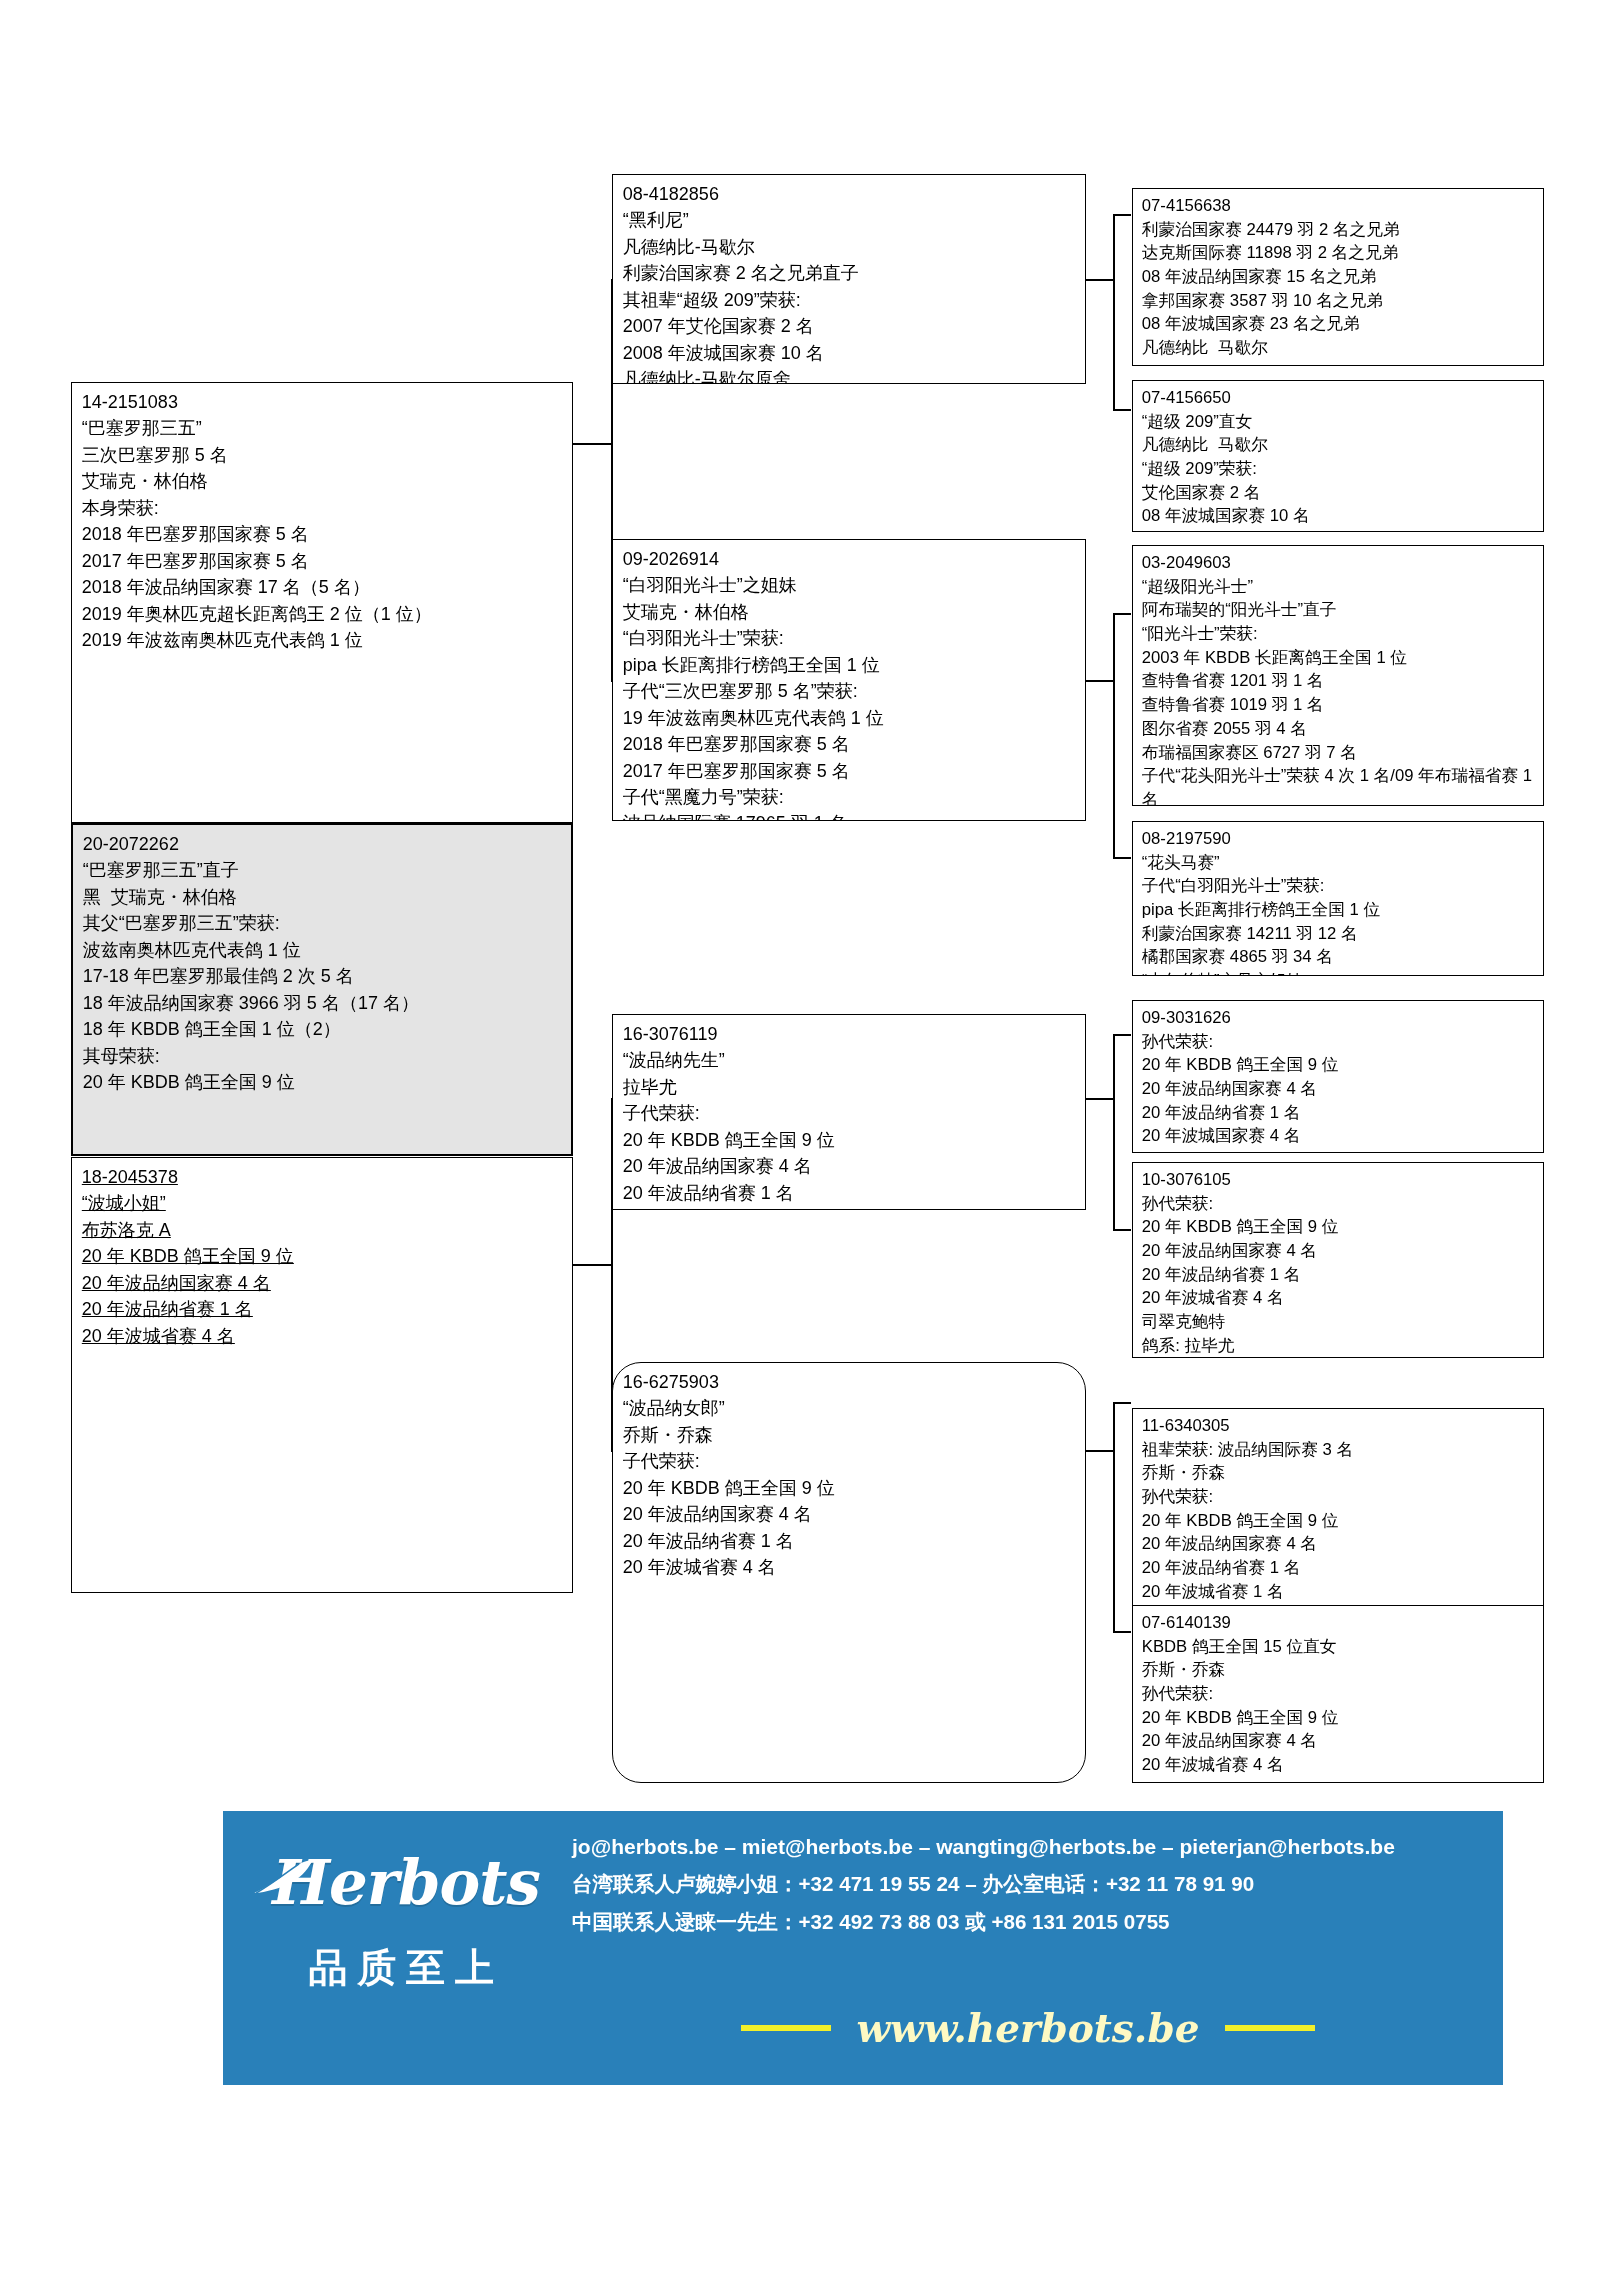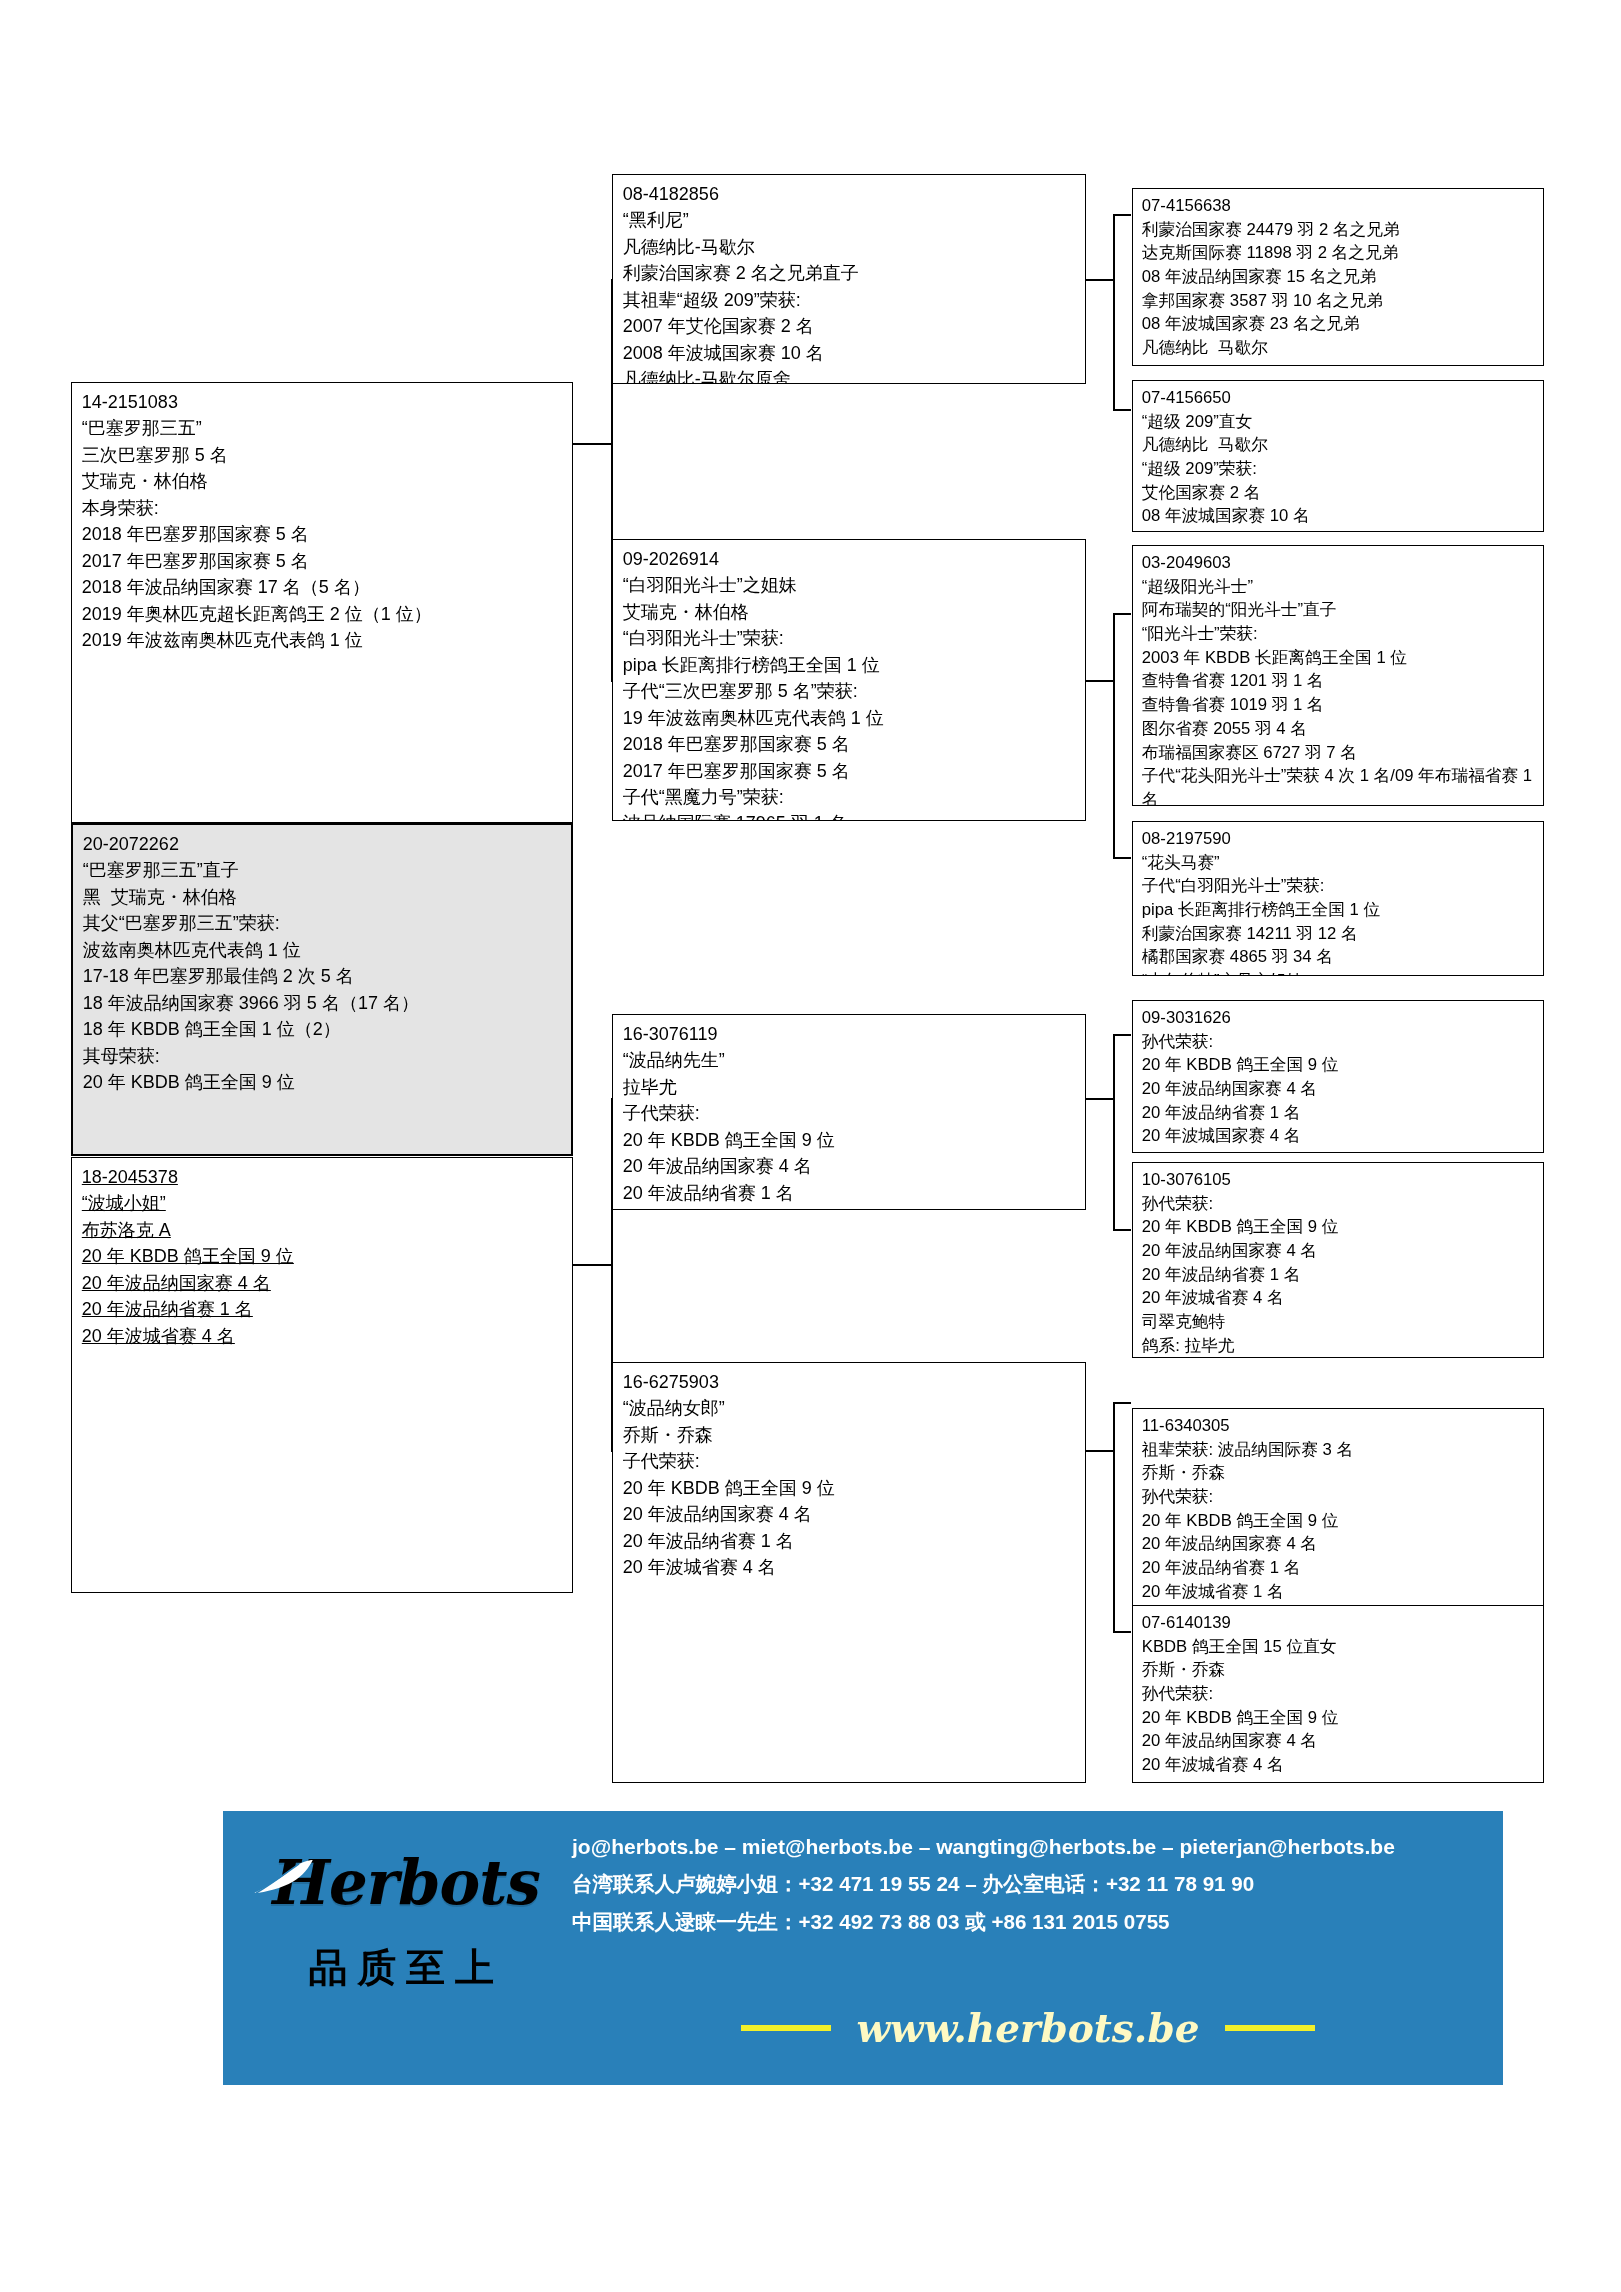--- a/index.html
+++ b/index.html
@@ -57,21 +57,21 @@
     height: 274px;
     background: #2980b9;
     overflow: hidden;
   }
   #footer .logo-wrap {
     position: absolute;
     left: 21.6px;
     top: 19.6px;
     width: 323px;
     height: 235px;
-    color: #000000;
+    color: #ffffff;
     text-align: center;
   }
   #footer .logo-name {
     font-family: "DejaVu Serif", serif;
     font-style: italic;
     font-weight: bold;
     font-size: 61px;
     letter-spacing: -1px;
     line-height: 1.0;
     margin-top: 21.6px;
@@ -239,21 +239,21 @@
 
   <div class="box" style="left:612px; top:1014px; width:474px; height:196px;">16-3076119
 “波品纳先生”
 拉毕尤
 子代荣获:
 20 年 KBDB 鸽王全国 9 位
 20 年波品纳国家赛 4 名
 20 年波品纳省赛 1 名
 20 年波城省赛 4 名</div>
 
-  <div class="box" style="left:612px; top:1362px; width:474px; height:421px;">16-6275903
+  <div class="box" style="left:612px; top:1362px; width:474px; height:421px;border-radius:29px;">16-6275903
 “波品纳女郎”
 乔斯・乔森
 子代荣获:
 20 年 KBDB 鸽王全国 9 位
 20 年波品纳国家赛 4 名
 20 年波品纳省赛 1 名
 20 年波城省赛 4 名</div>
 
   <div class="box small" style="left:1132px; top:188px; width:412px; height:178px;">07-4156638
 利蒙治国家赛 24479 羽 2 名之兄弟

